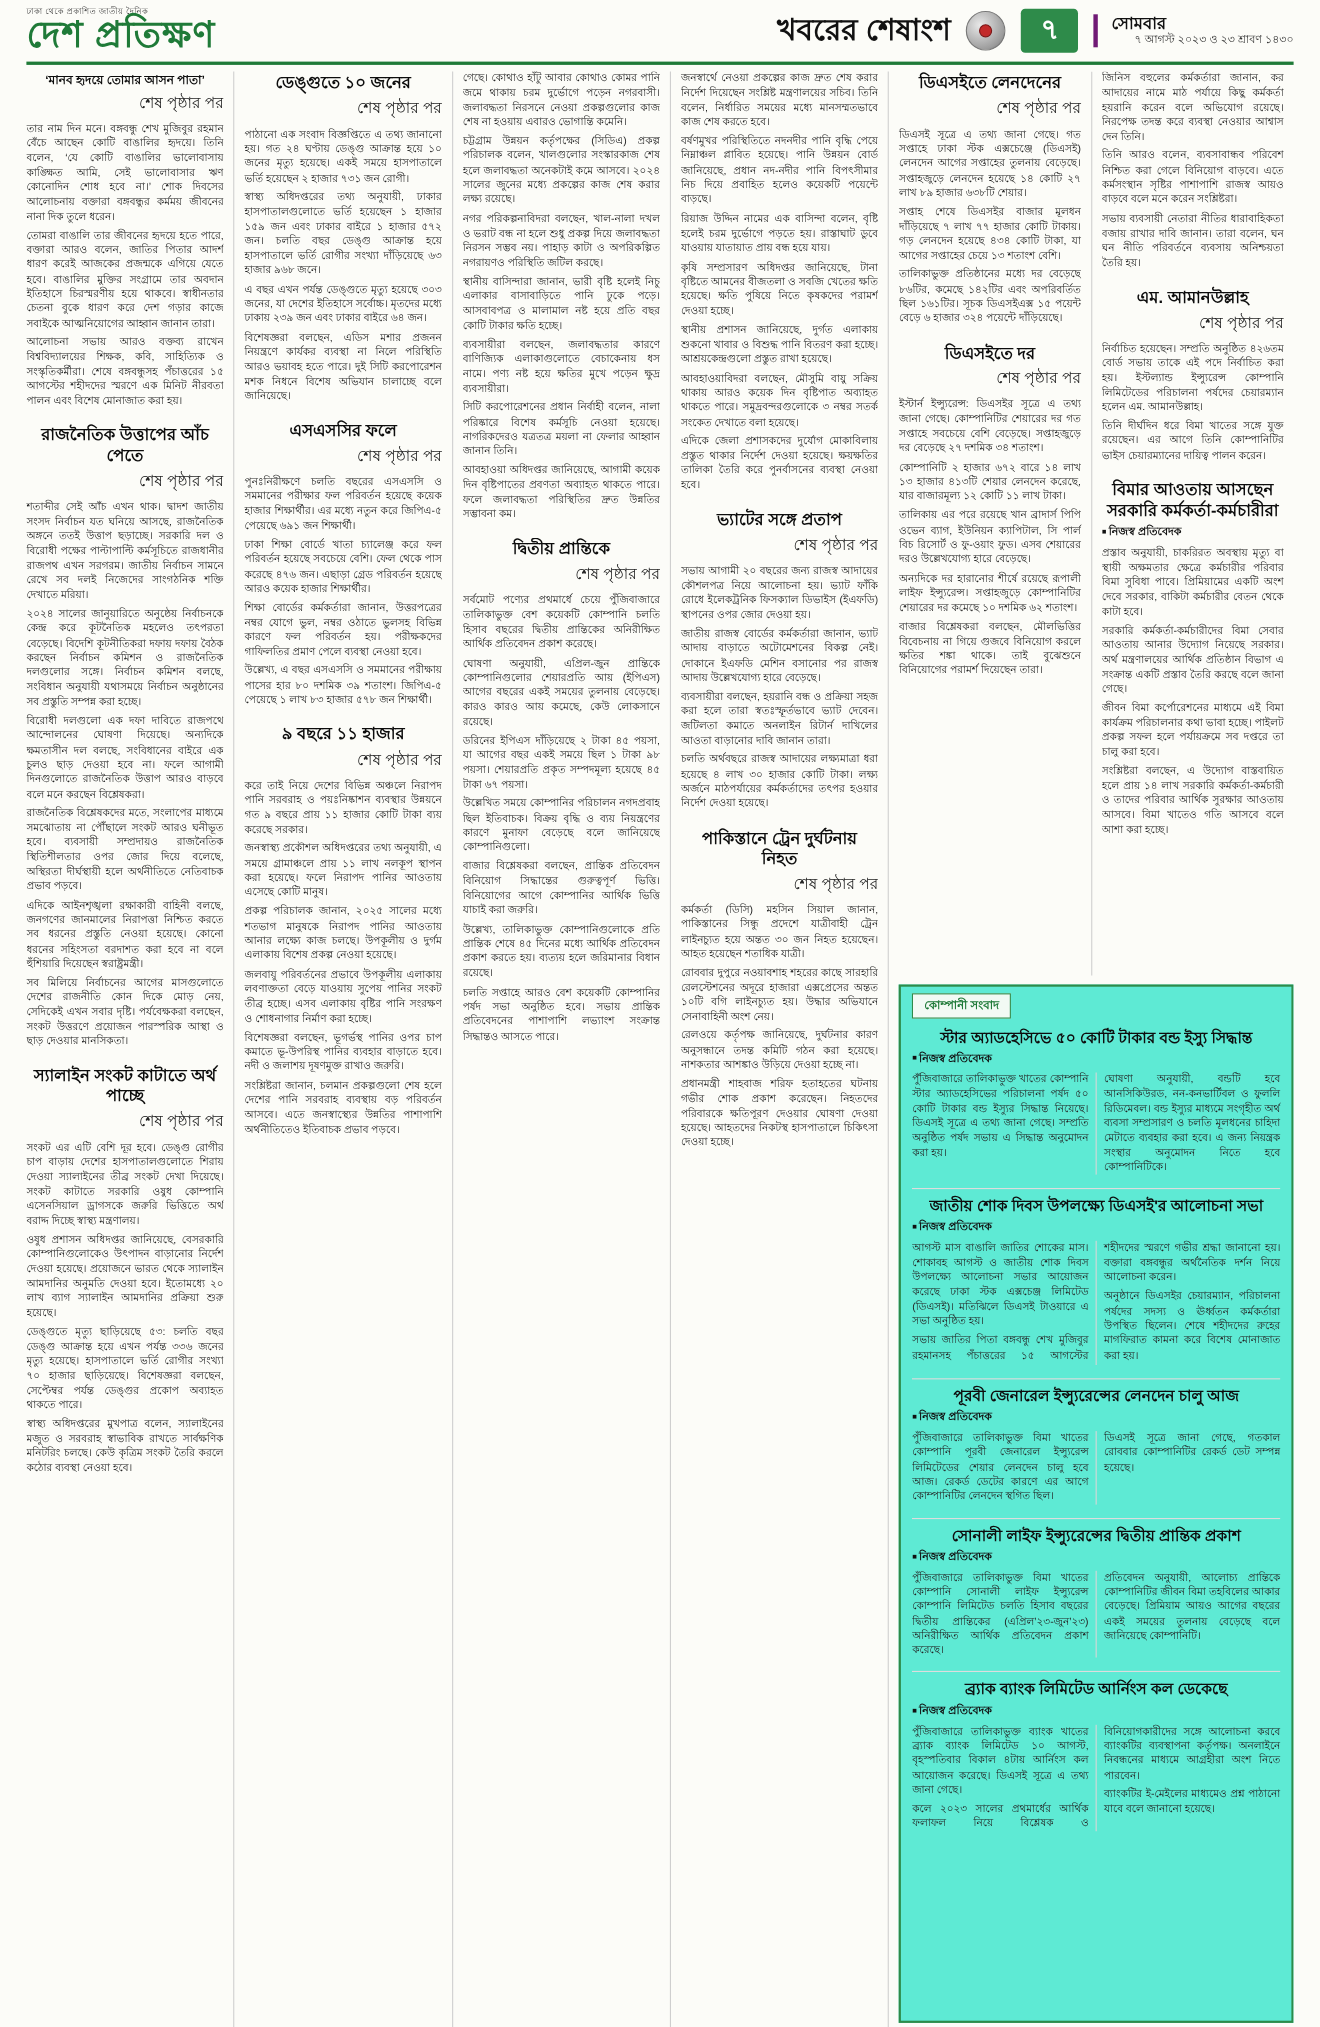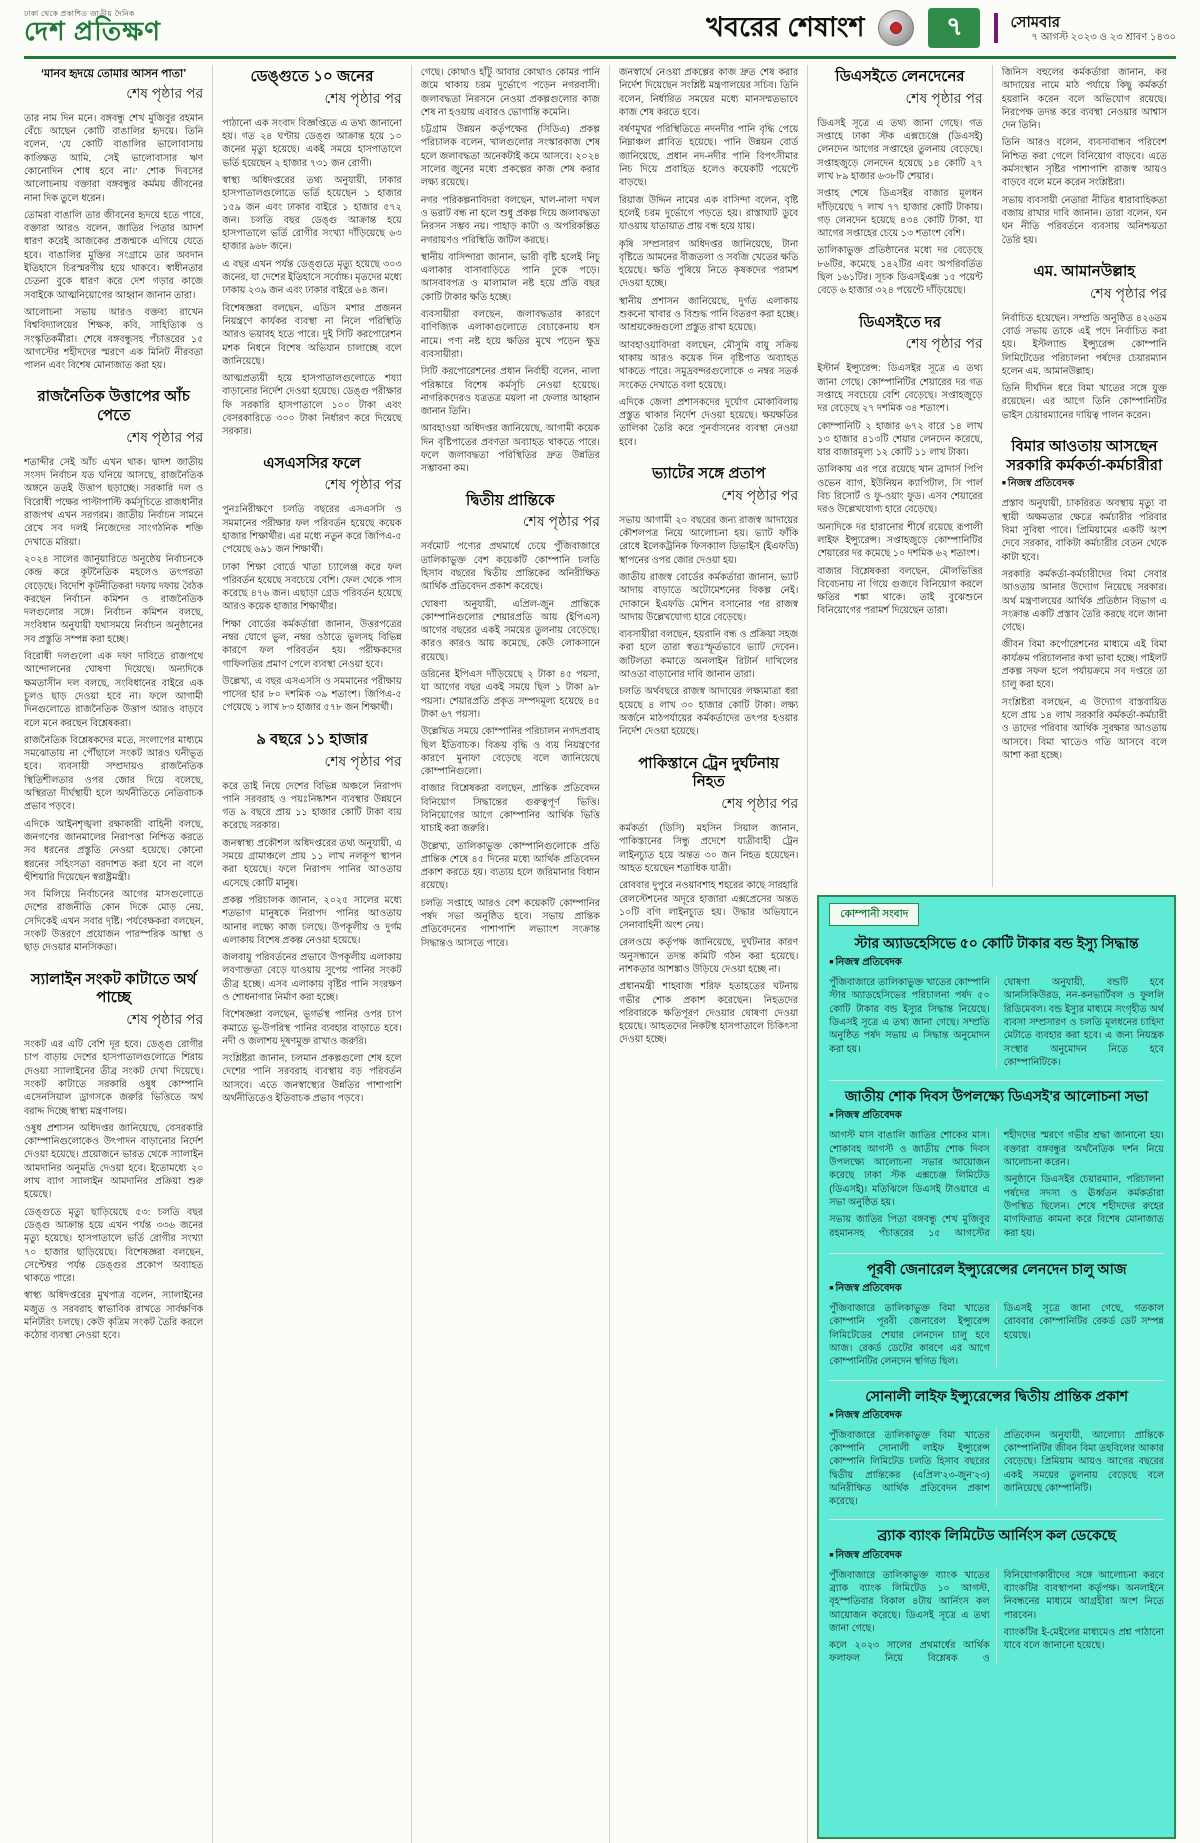--- a/index.html
+++ b/index.html
@@ -14,21 +14,21 @@
   
   .masthead{
     display:flex;align-items:center;
     height:56px;
     border-bottom:3px solid #1f7a38;
     position:relative;
   }
   .brand{display:flex;flex-direction:column;line-height:1.05;}
   .brand-tagline{font-size:7.5px;color:#444;letter-spacing:.4px;}
   .brand-title{
-    font-size:26px;font-weight:bold;color:#1f7a38;
+    font-size:33px;font-weight:bold;color:#1f7a38;
     letter-spacing:1px;
   }
   .mast-right{display:flex;align-items:center;margin-left:auto;gap:14px;}
   .section-title{font-size:27px;font-weight:bold;color:#111;}
   .emblem{
     width:34px;height:34px;border-radius:50%;
     background:radial-gradient(circle at 35% 35%,#e9e9e9 0%,#9d9d9d 70%,#6f6f6f 100%);
     display:flex;align-items:center;justify-content:center;
     border:1px solid #777;
   }
@@ -164,21 +164,20 @@
 
     <div class="colwrap">
       <article class="story">
         <h2 class="headline">ডেঙ্গুতে ১০ জনের</h2>
         <div class="kicker">শেষ পৃষ্ঠার পর</div>
         <div class="story-body">
             <p class="body-p">পাঠানো এক সংবাদ বিজ্ঞপ্তিতে এ তথ্য জানানো হয়। গত ২৪ ঘণ্টায় ডেঙ্গু আক্রান্ত হয়ে ১০ জনের মৃত্যু হয়েছে। একই সময়ে হাসপাতালে ভর্তি হয়েছেন ২ হাজার ৭৩১ জন রোগী।</p>
             <p class="body-p">স্বাস্থ্য অধিদপ্তরের তথ্য অনুযায়ী, ঢাকার হাসপাতালগুলোতে ভর্তি হয়েছেন ১ হাজার ১৫৯ জন এবং ঢাকার বাইরে ১ হাজার ৫৭২ জন। চলতি বছর ডেঙ্গু আক্রান্ত হয়ে হাসপাতালে ভর্তি রোগীর সংখ্যা দাঁড়িয়েছে ৬৩ হাজার ৯৬৮ জনে।</p>
             <p class="body-p">এ বছর এখন পর্যন্ত ডেঙ্গুতে মৃত্যু হয়েছে ৩০৩ জনের, যা দেশের ইতিহাসে সর্বোচ্চ। মৃতদের মধ্যে ঢাকায় ২৩৯ জন এবং ঢাকার বাইরে ৬৪ জন।</p>
             <p class="body-p">বিশেষজ্ঞরা বলছেন, এডিস মশার প্রজনন নিয়ন্ত্রণে কার্যকর ব্যবস্থা না নিলে পরিস্থিতি আরও ভয়াবহ হতে পারে। দুই সিটি করপোরেশন মশক নিধনে বিশেষ অভিযান চালাচ্ছে বলে জানিয়েছে।</p>
-            <p class="body-p">আত্মপ্রত্যয়ী হয়ে হাসপাতালগুলোতে শয্যা বাড়ানোর নির্দেশ দেওয়া হয়েছে। ডেঙ্গু পরীক্ষার ফি সরকারি হাসপাতালে ১০০ টাকা এবং বেসরকারিতে ৩০০ টাকা নির্ধারণ করে দিয়েছে সরকার।</p>
           </div>
       </article>
       <article class="story">
         <h2 class="headline">এসএসসির ফলে</h2>
         <div class="kicker">শেষ পৃষ্ঠার পর</div>
         <div class="story-body">
             <p class="body-p">পুনঃনিরীক্ষণে চলতি বছরের এসএসসি ও সমমানের পরীক্ষার ফল পরিবর্তন হয়েছে কয়েক হাজার শিক্ষার্থীর। এর মধ্যে নতুন করে জিপিএ-৫ পেয়েছে ৬৯১ জন শিক্ষার্থী।</p>
             <p class="body-p">ঢাকা শিক্ষা বোর্ডে খাতা চ্যালেঞ্জ করে ফল পরিবর্তন হয়েছে সবচেয়ে বেশি। ফেল থেকে পাস করেছে ৪৭৬ জন। এছাড়া গ্রেড পরিবর্তন হয়েছে আরও কয়েক হাজার শিক্ষার্থীর।</p>
             <p class="body-p">শিক্ষা বোর্ডের কর্মকর্তারা জানান, উত্তরপত্রের নম্বর যোগে ভুল, নম্বর ওঠাতে ভুলসহ বিভিন্ন কারণে ফল পরিবর্তন হয়। পরীক্ষকদের গাফিলতির প্রমাণ পেলে ব্যবস্থা নেওয়া হবে।</p>
             <p class="body-p">উল্লেখ্য, এ বছর এসএসসি ও সমমানের পরীক্ষায় পাসের হার ৮০ দশমিক ৩৯ শতাংশ। জিপিএ-৫ পেয়েছে ১ লাখ ৮৩ হাজার ৫৭৮ জন শিক্ষার্থী।</p>

